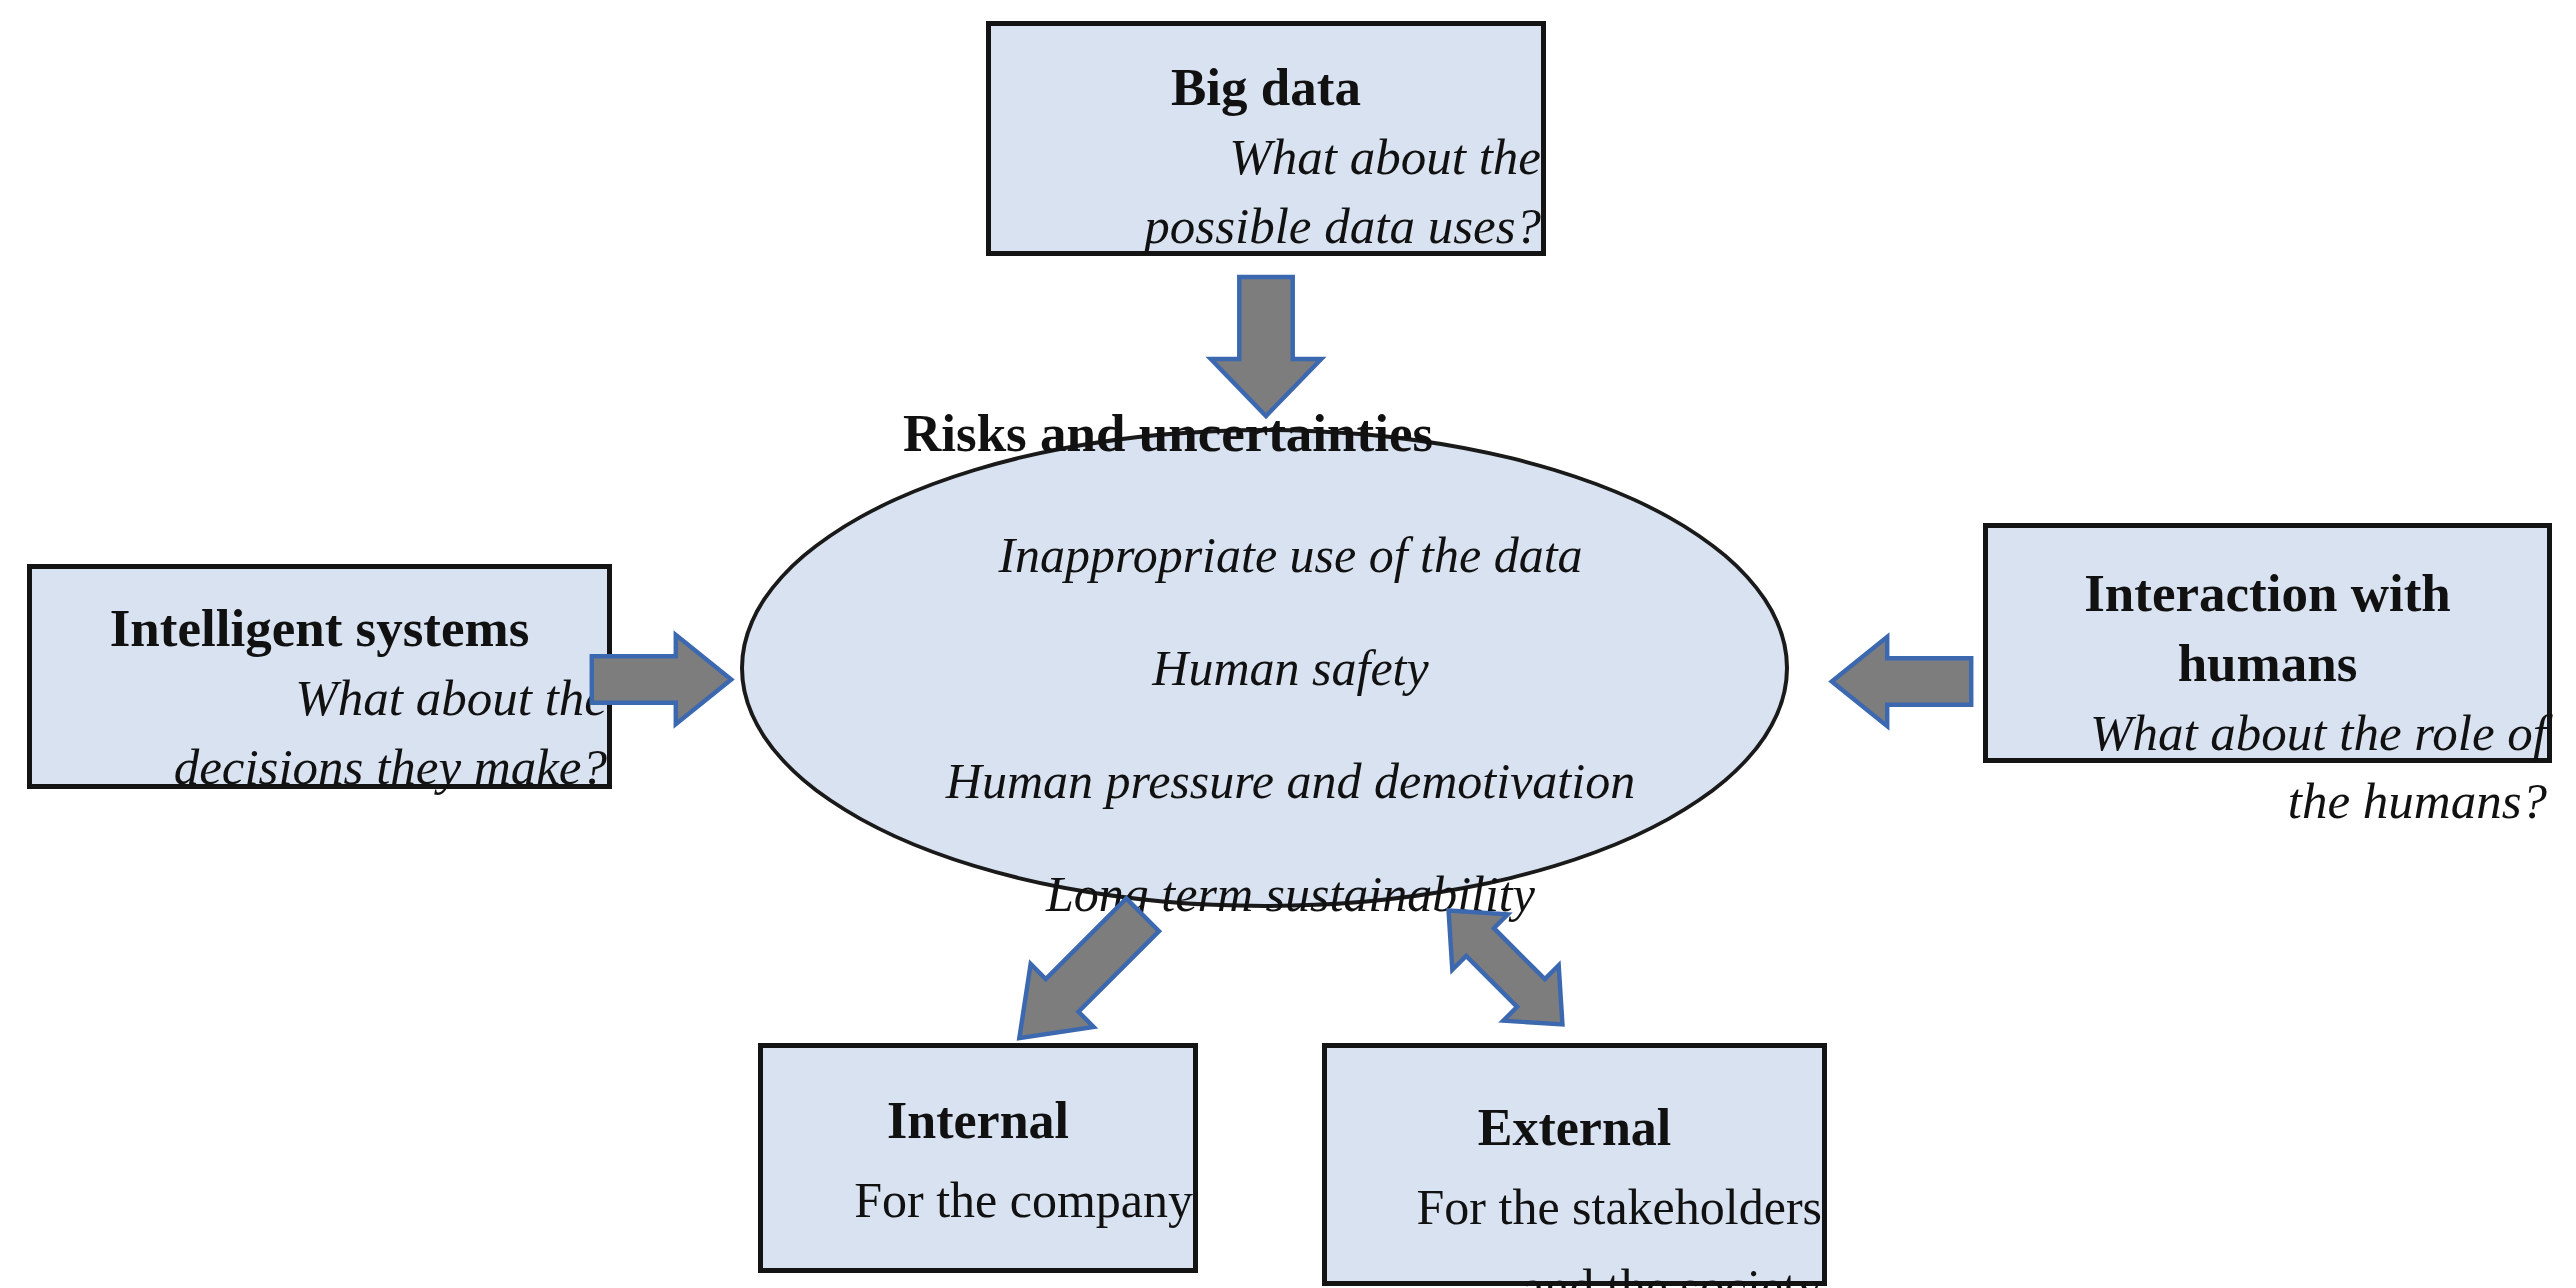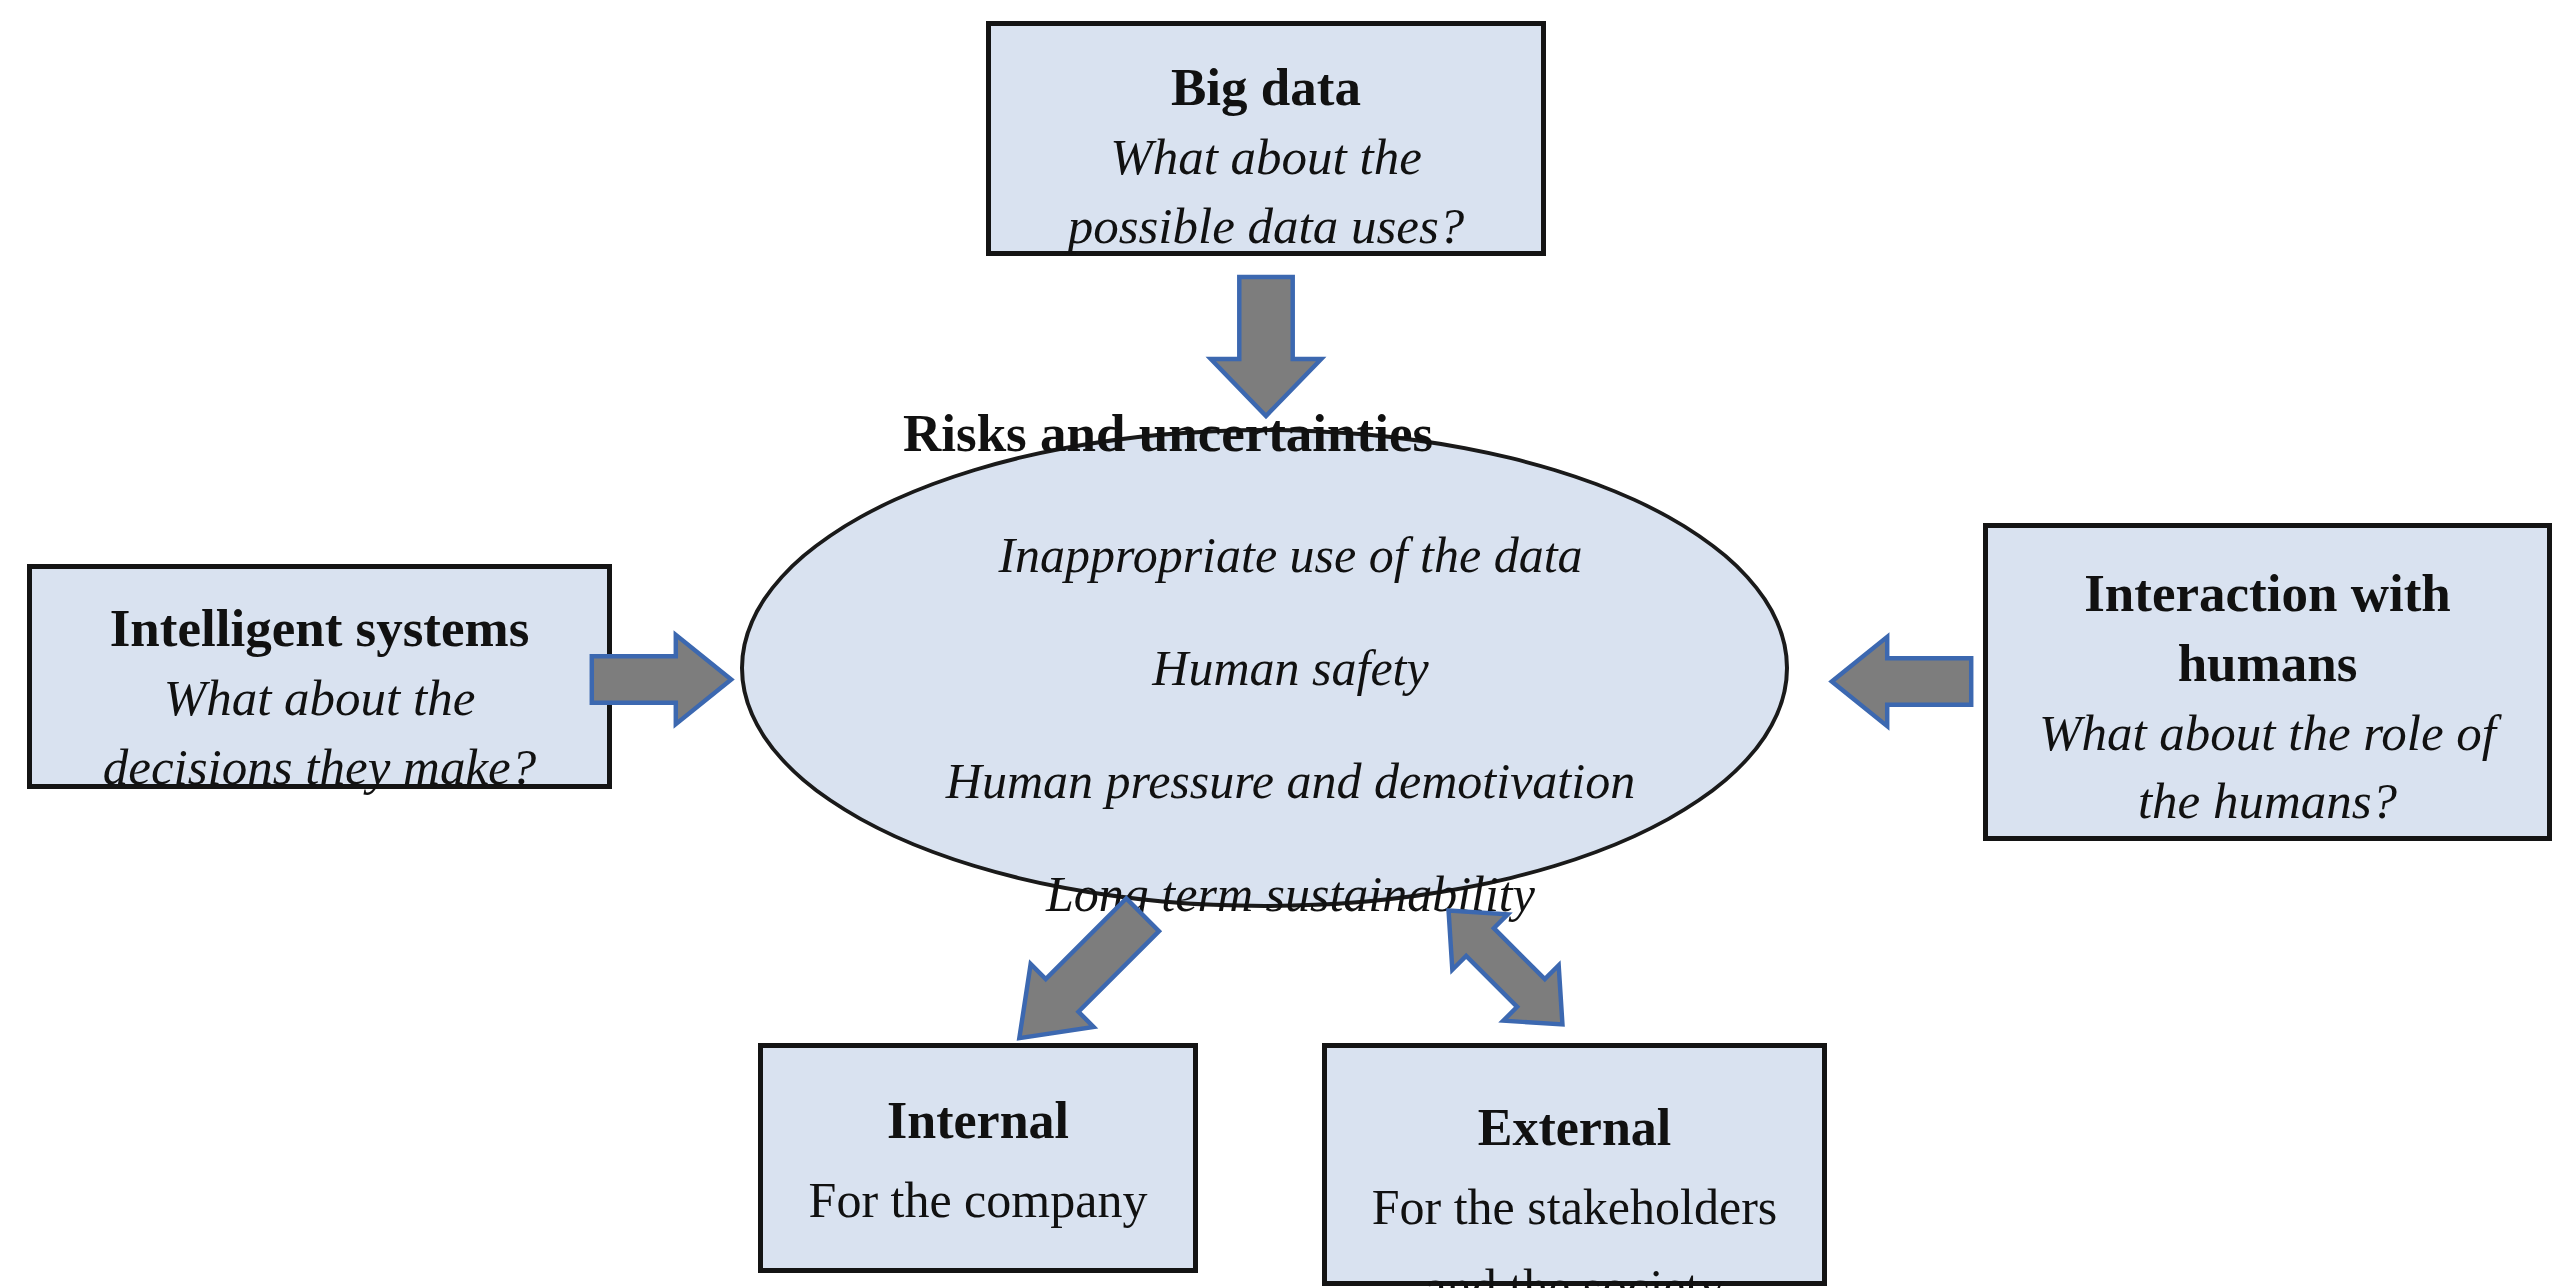--- a/index.html
+++ b/index.html
@@ -24,32 +24,33 @@
     font-size: 53px;
     line-height: 1.32;
     white-space: pre-line;
     margin-top: 11px;
   }
   .node .subtitle {
     font-style: italic;
     font-size: 51px;
     line-height: 1.35;
     white-space: pre-line;
+    text-align: right;
   }
   .node .subtitle.plain {
     font-style: normal;
     font-size: 50px;
     line-height: 1.6;
     white-space: pre-line;
   }
 
   
   .node-big-data        { left: 986px; top: 21.4px;  width: 560px; height: 235px; padding-top: 16px; }
   .node-intelligent     { left: 27px;   top: 564px; width: 585px; height: 225px; padding-top: 14.3px; }
-  .node-interaction     { left: 1983px; top: 523px; width: 569px; height: 318px; padding-top: 19.6px; }
+  .node-interaction     { left: 1983px; top: 523px; width: 569px; height: 240px; padding-top: 19.6px; }
   .node-internal        { left: 758px;  top: 1043px; width: 440px; height: 230px; padding-top: 23px; }
   .node-external        { left: 1322px; top: 1043px; width: 505px; height: 243px; padding-top: 30px; }
   .node-internal .title, .node-external .title { font-size: 52px; line-height: 1.5; }
 
   .ellipse {
     position: absolute;
     left: 740px; top: 428px;
     width: 1049px; height: 480px;
     background: #d9e2f0;
     border: 4.5px solid #1a1a1a;

